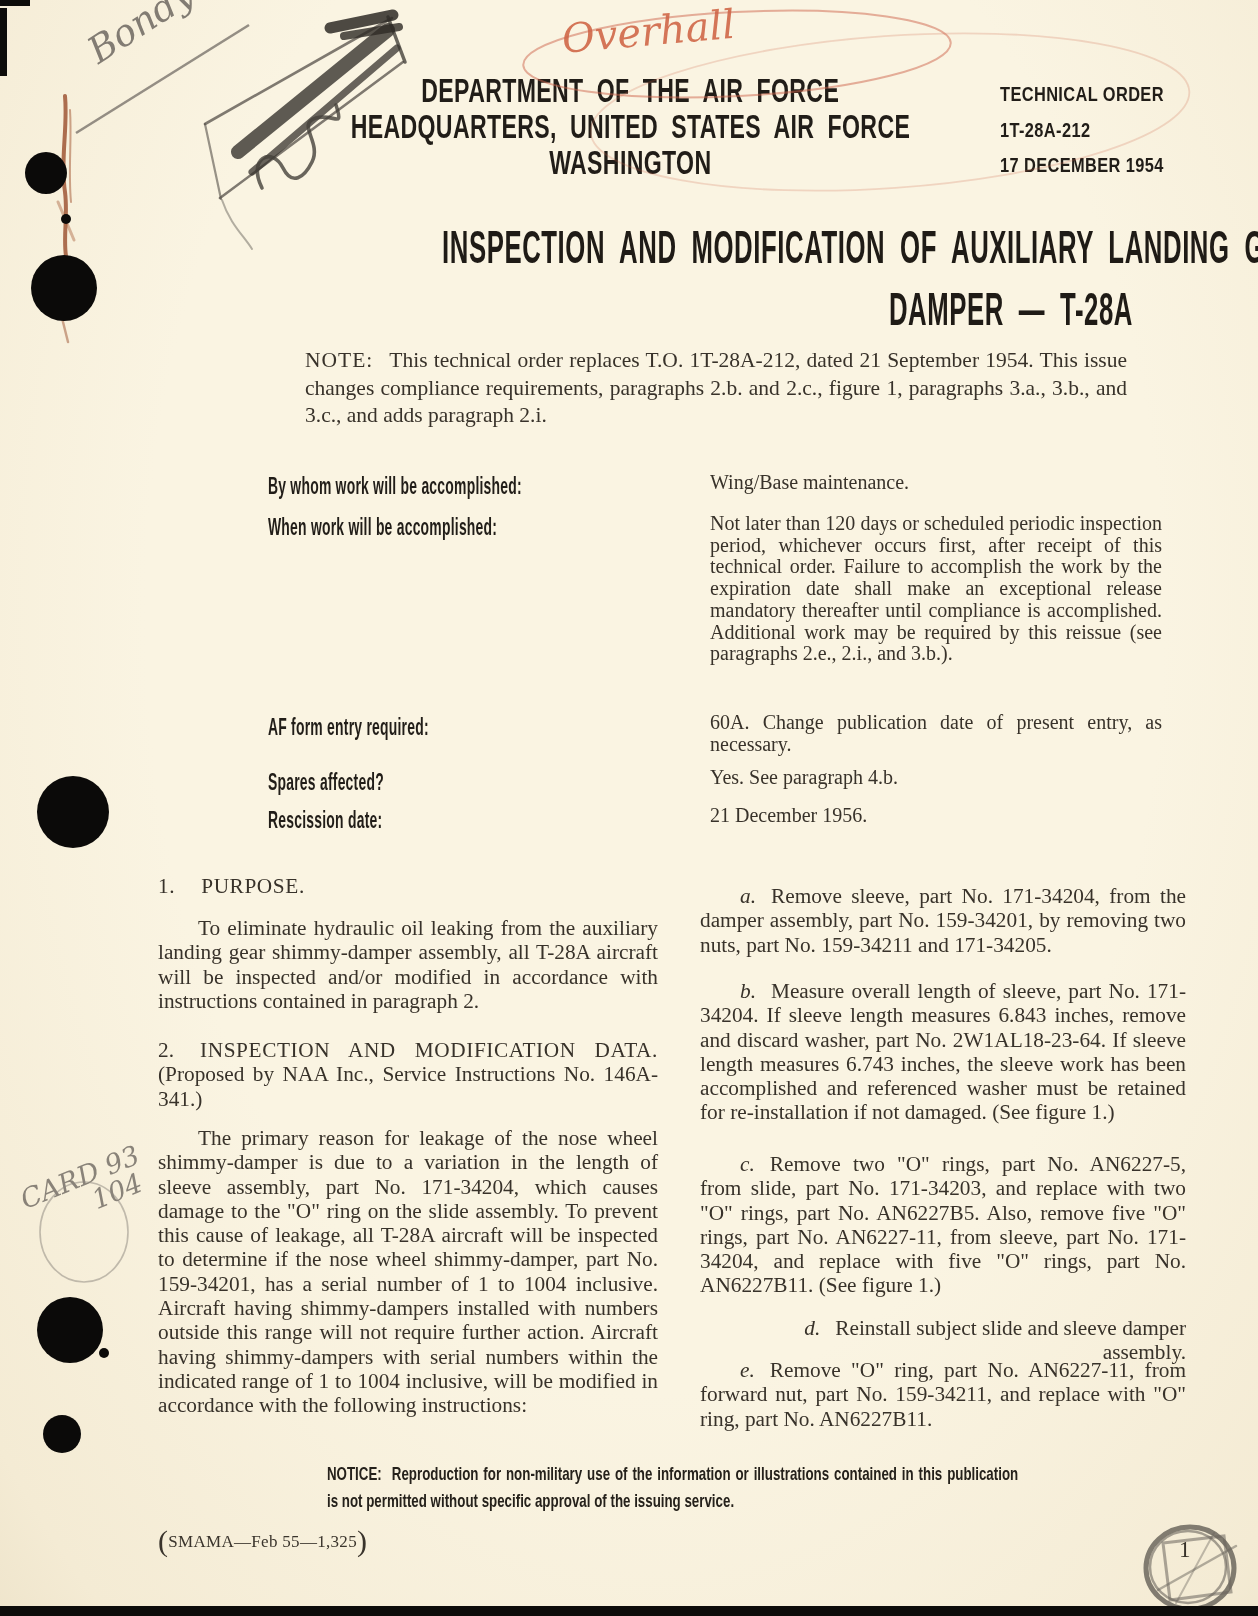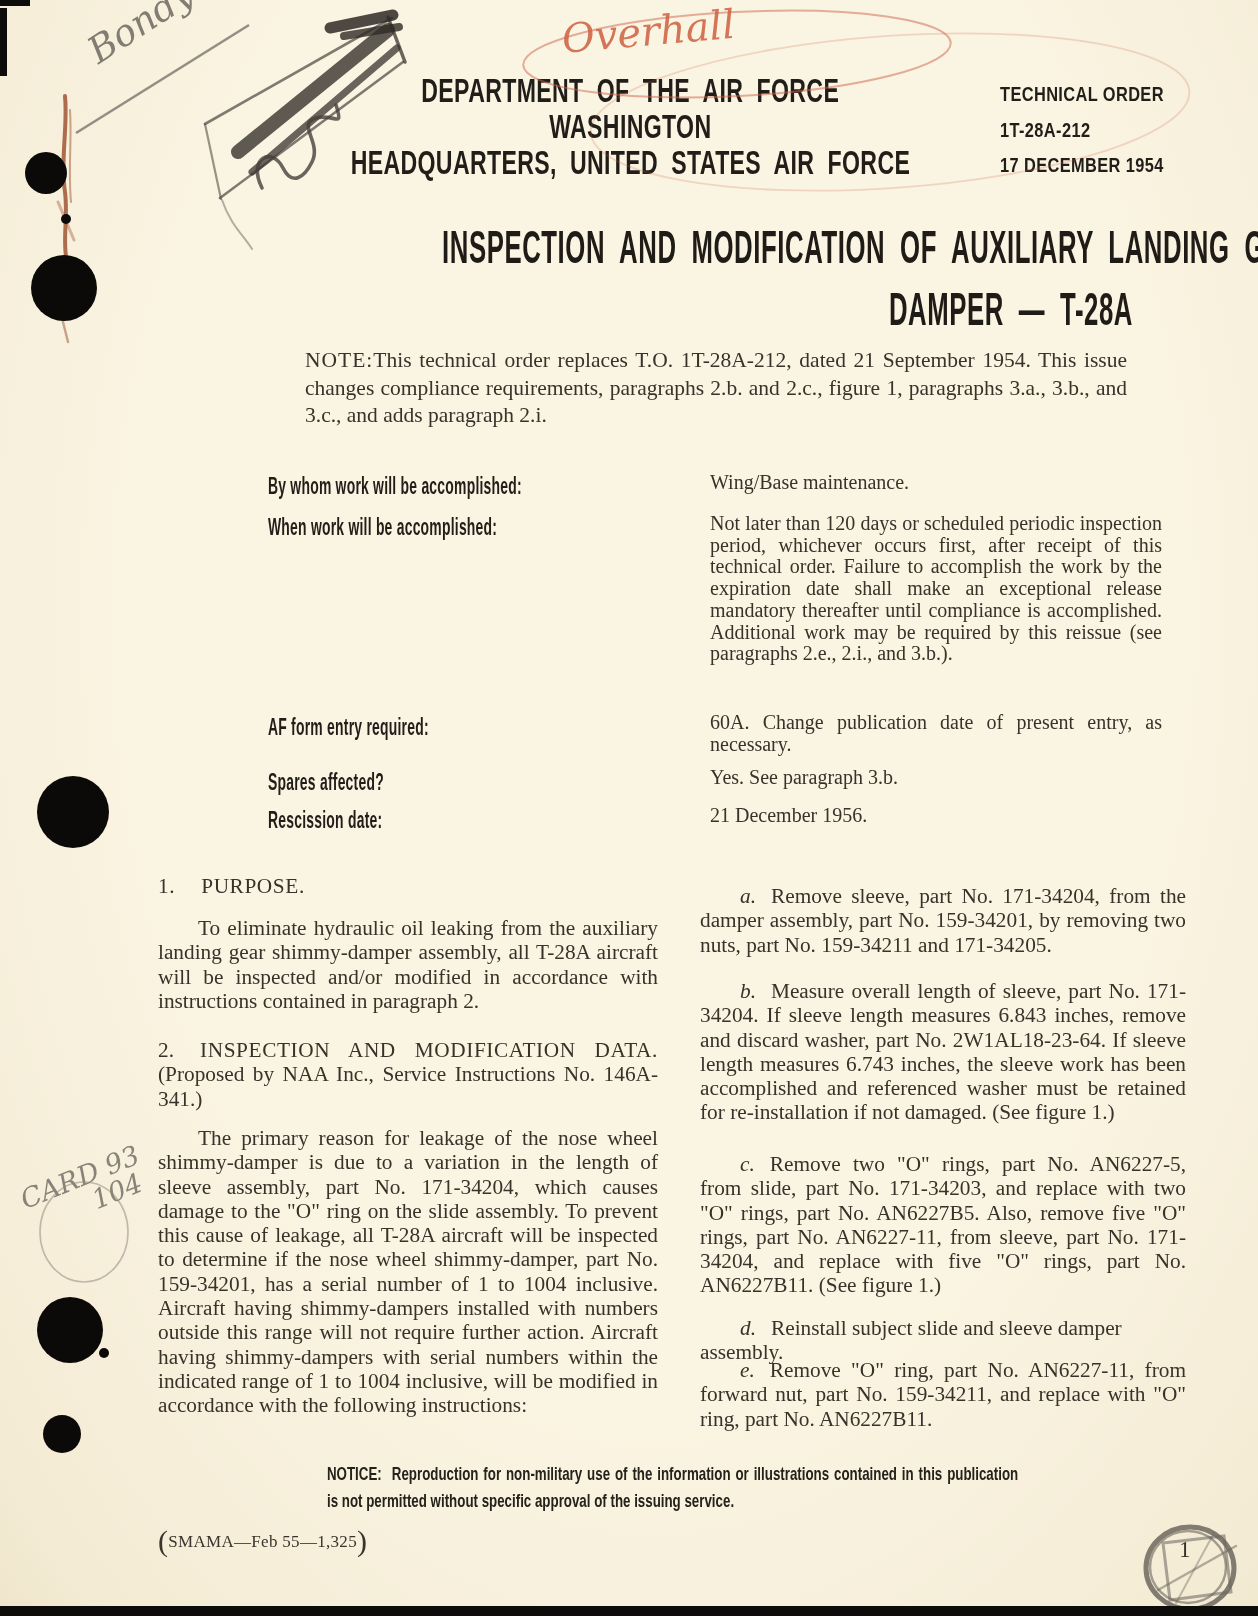--- a/index.html
+++ b/index.html
@@ -18,21 +18,21 @@
   
   .org-line{width:100%;text-align:center;line-height:36px;font-size:34px;letter-spacing:0.5px;word-spacing:0.28em;}
   .org-line .cxc{transform:scaleX(0.68);}
   .to-line{line-height:35px;font-size:21px;letter-spacing:0.5px;}
   .to-line .cx{transform:scaleX(0.78);}
   
   .title-line{width:100%;text-align:center;font-size:46px;line-height:46px;word-spacing:0.28em;letter-spacing:1px;color:#1f1b16;}
   .title-line .cxc{transform:scaleX(0.56);}
   
   .note{font-size:21.5px;line-height:27.6px;}
-  .note-label{letter-spacing:1px;}
+  .note-label{letter-spacing:1px;margin-right:16px;}
   
   .flabel{font-size:24px;line-height:24px;letter-spacing:0.4px;}
   .flabel .cx{transform:scaleX(0.58);}
   .fvalue{font-size:20px;line-height:21.7px;width:452px;}
   
   .bodytxt{font-size:21.3px;line-height:24.3px;}
   .indent{text-indent:40px;}
   .ltr{font-style:italic;margin-right:15px;}
   .secnum{margin-right:26px;}
   .heading{letter-spacing:0.6px;}
@@ -49,22 +49,22 @@
   
   .hand{font-family:"DejaVu Serif",serif;font-style:italic;color:#6e6861;}
 </style>
 </head>
 <body>
 
 <div id="page">
 
   <div class="abs" style="left:40px;top:72px;width:1180px;">
     <div class="org-line sans"><span class="cxc">DEPARTMENT OF THE AIR FORCE</span></div>
+    <div class="org-line sans"><span class="cxc">HEADQUARTERS, UNITED STATES AIR FORCE</span></div>
     <div class="org-line sans"><span class="cxc">WASHINGTON</span></div>
-    <div class="org-line sans"><span class="cxc">HEADQUARTERS, UNITED STATES AIR FORCE</span></div>
   </div>
 
   <div class="abs" style="left:1000px;top:76px;">
     <div class="to-line sans"><span class="cx">TECHNICAL ORDER</span></div>
     <div class="to-line sans" style="margin-top:1px;"><span class="cx">1T-28A-212</span></div>
     <div class="to-line sans"><span class="cx">17 DECEMBER 1954</span></div>
   </div>
 
   <div class="abs" style="left:49px;top:224px;width:1180px;">
     <div class="title-line sans"><span class="cxc">INSPECTION AND MODIFICATION OF AUXILIARY LANDING GEAR SHIMMY</span></div>
@@ -78,21 +78,21 @@
   <div class="abs flabel sans" style="left:268px;top:474px;"><span class="cx">By whom work will be accomplished:</span></div>
   <p class="abs fvalue serif" style="left:710px;top:472px;">Wing/Base maintenance.</p>
 
   <div class="abs flabel sans" style="left:268px;top:515px;"><span class="cx">When work will be accomplished:</span></div>
   <p class="abs fvalue serif just" style="left:710px;top:513px;">Not later than 120 days or scheduled periodic inspection period, whichever occurs first, after receipt of this technical order. Failure to accomplish the work by the expiration date shall make an exceptional release mandatory thereafter until compliance is accomplished.  Additional work may be required by this reissue (see paragraphs 2.e., 2.i., and 3.b.).</p>
 
   <div class="abs flabel sans" style="left:268px;top:715px;"><span class="cx">AF form entry required:</span></div>
   <p class="abs fvalue serif just" style="left:710px;top:712px;">60A.  Change publication date of present entry, as necessary.</p>
 
   <div class="abs flabel sans" style="left:268px;top:770px;"><span class="cx">Spares affected?</span></div>
-  <p class="abs fvalue serif" style="left:710px;top:767px;">Yes.  See paragraph 3.b.</p>
+  <p class="abs fvalue serif" style="left:710px;top:767px;">Yes.  See paragraph 4.b.</p>
 
   <div class="abs flabel sans" style="left:268px;top:808px;"><span class="cx">Rescission date:</span></div>
   <p class="abs fvalue serif" style="left:710px;top:805px;">21 December 1956.</p>
 
   <p class="abs bodytxt serif heading" style="left:158px;top:874px;">
     <span class="secnum">1.</span><span>PURPOSE.</span>
   </p>
   <p class="abs bodytxt serif just indent" style="left:158px;top:916px;width:500px;">To eliminate hydraulic oil leaking from the auxiliary landing gear shimmy-damper assembly, all T-28A aircraft will be inspected and/or modified in accordance with instructions contained in paragraph 2.</p>
 
   <p class="abs bodytxt serif just" style="left:158px;top:1038px;width:500px;">
@@ -102,21 +102,21 @@
 
   <p class="abs bodytxt serif just indent" style="left:700px;top:884px;width:486px;">
     <span class="ltr">a.</span><span>Remove sleeve, part No. 171-34204, from the damper assembly, part No. 159-34201, by removing two nuts, part No. 159-34211 and 171-34205.</span>
   </p>
   <p class="abs bodytxt serif just indent" style="left:700px;top:979px;width:486px;">
     <span class="ltr">b.</span><span>Measure overall length of sleeve, part No. 171-34204.  If sleeve length measures 6.843 inches, remove and discard washer, part No. 2W1AL18-23-64.  If sleeve length measures 6.743 inches, the sleeve work has been accomplished and referenced washer must be retained for re-installation if not damaged.  (See figure 1.)</span>
   </p>
   <p class="abs bodytxt serif just indent" style="left:700px;top:1152px;width:486px;">
     <span class="ltr">c.</span><span>Remove two "O" rings, part No. AN6227-5, from slide, part No. 171-34203, and replace with two "O" rings, part No. AN6227B5.  Also, remove five "O" rings, part No. AN6227-11, from sleeve, part No. 171-34204, and replace with five "O" rings, part No. AN6227B11.  (See figure 1.)</span>
   </p>
-  <p class="abs bodytxt serif indent" style="left:700px;top:1316px;width:486px;">
+  <p class="abs bodytxt serif indent" style="left:700px;top:1316px;width:486px;text-align:right;">
     <span class="ltr">d.</span><span>Reinstall subject slide and sleeve damper assembly.</span>
   </p>
   <p class="abs bodytxt serif just indent" style="left:700px;top:1358px;width:486px;">
     <span class="ltr">e.</span><span>Remove "O" ring, part No. AN6227-11, from forward nut, part No. 159-34211, and replace with "O" ring, part No. AN6227B11.</span>
   </p>
 
   <p class="abs notice sans" style="left:327px;top:1460px;">
     <span class="notice-label">NOTICE:</span><span>Reproduction for non-military use of the information or illustrations contained in this publication is not permitted without specific approval of the issuing service.</span>
   </p>
 

